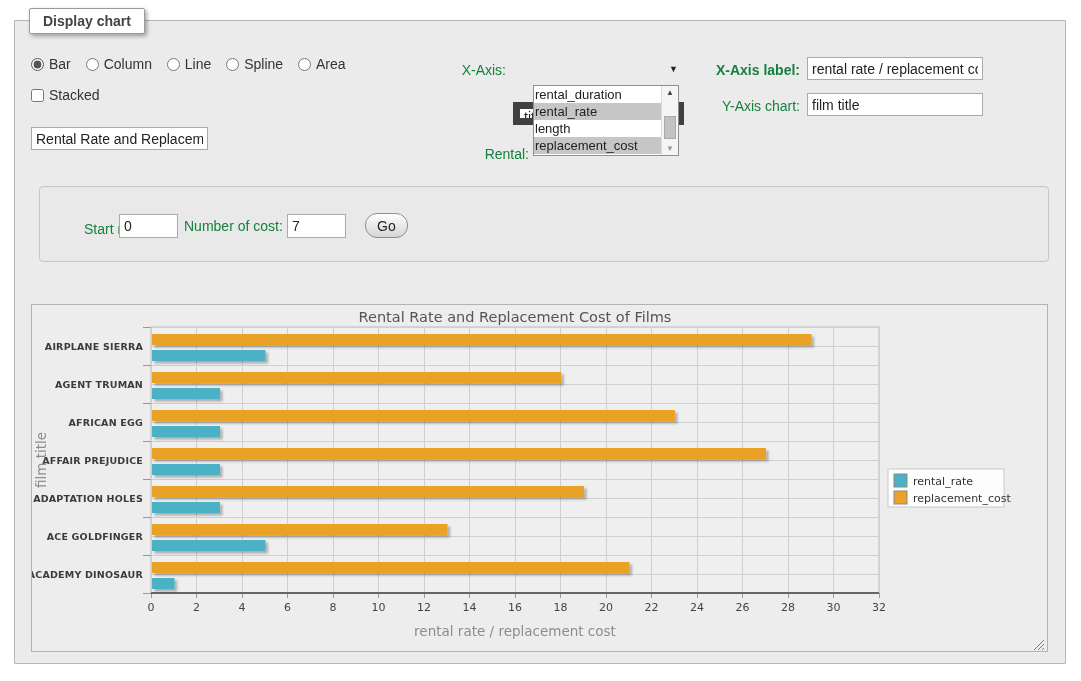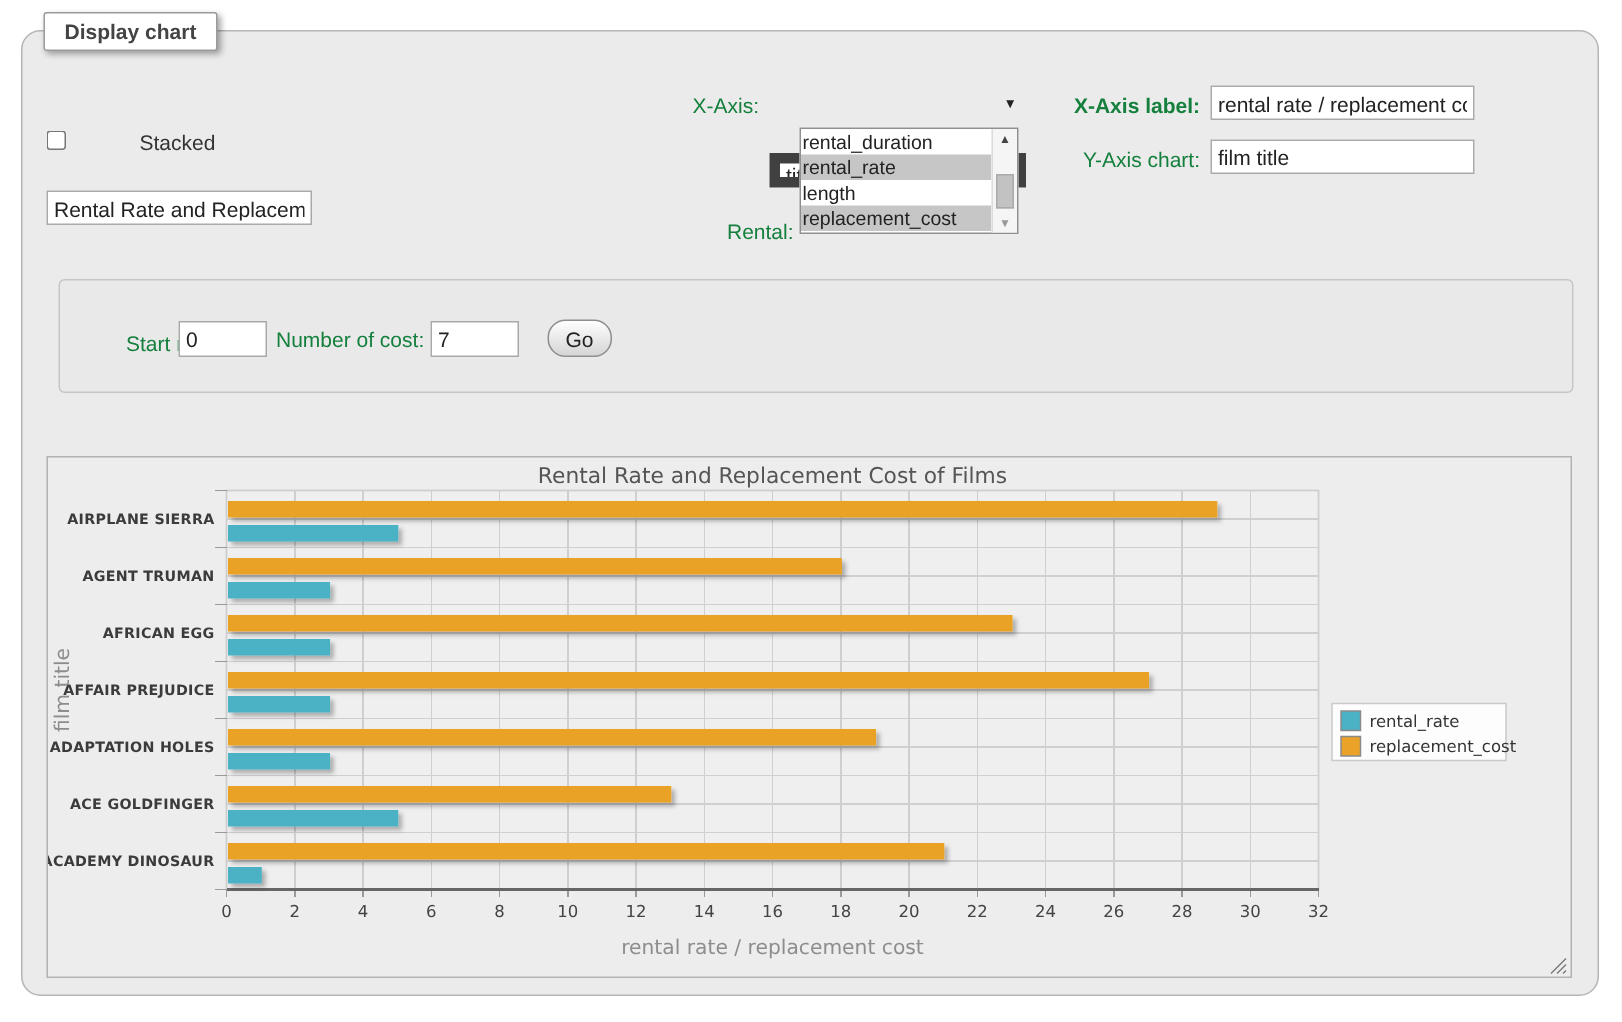--- a/index.html
+++ b/index.html
@@ -1,32 +1,32 @@
 <!DOCTYPE html>
 <html><head>
 <meta charset="utf-8">
 <style>
   * { box-sizing: border-box; }
   body { margin:0; background:#fff; font-family:"Liberation Sans", sans-serif; }
   .page { position:relative; width:1081px; height:681px; background:#fff; overflow:hidden; }
 
   .panel { position:absolute; left:14px; top:20px; width:1052px; height:644px;
-           background:#ebebeb; border:1px solid #b5b5b5; border-radius:13px; }
+           background:#ebebeb; border:1px solid #b5b5b5; border-radius:1px; }
   .panel-legend { position:absolute; left:14px; top:-13px; background:#fff;
            border:1px solid #9b9b9b; border-radius:2px; padding:4px 13px;
            font-weight:bold; font-size:14px; color:#444;
            box-shadow:2px 2px 4px rgba(0,0,0,0.35); z-index:5; }
 
   .lbl { position:absolute; font-size:14px; color:#15803d; white-space:nowrap; }
   .r { text-align:right; }
 
   .radio-row { position:absolute; left:16px; top:35px; font-size:14px; color:#333; }
   .radio-item { display:inline-flex; align-items:center; margin-right:11px; cursor:default; }
   .radio-item input, .chk-row input { width:13px; height:13px; margin:0 5px 0 0; accent-color:#555; }
-  .chk-row { position:absolute; left:16px; top:66px; font-size:14px; color:#333; display:flex; align-items:flex-start;gap:44px; }
+  .chk-row { position:absolute; left:16px; top:66px; font-size:14px; color:#333; display:flex; align-items:center; }
 
   input[type=text] { position:absolute; border:1px solid #a9a9a9; background:#fff;
            font-size:14px; color:#222; padding:2px 4px; font-family:"Liberation Sans",sans-serif; }
 
   .select-wrap { position:absolute; left:498px; top:37px; width:171px; height:23px; }
   .select-wrap select { width:100%; height:100%; border:7px solid #404040; background:#fff;
            font-size:14px; color:#222; padding:0 18px 0 4px; appearance:none; -webkit-appearance:none;
            font-family:"Liberation Sans",sans-serif; border-radius:0;margin-top:44px; }
   .select-arrow { position:absolute; right:6px; top:6px; font-size:9px; color:#222; pointer-events:none; }
 
@@ -51,20 +51,42 @@
            background:#ededed; border:1px solid #b2b2b2; }
   .resize-handle { position:absolute; right:2px; bottom:2px; width:12px; height:12px; cursor:se-resize; }
 </style>
 </head>
 <body>
 
 <div class="page">
   <div class="panel">
     <div class="panel-legend">Display chart</div>
 
+    <div class="radio-row">
+      <label class="radio-item">
+          <input type="radio" name="charttype" checked="" style="">
+          <span>Bar</span>
+        </label>
+      <label class="radio-item">
+          <input type="radio" name="charttype" style="">
+          <span>Column</span>
+        </label>
+      <label class="radio-item">
+          <input type="radio" name="charttype" style="">
+          <span>Line</span>
+        </label>
+      <label class="radio-item">
+          <input type="radio" name="charttype" style="">
+          <span>Spline</span>
+        </label>
+      <label class="radio-item">
+          <input type="radio" name="charttype" style="">
+          <span>Area</span>
+        </label>
+    </div>
 
     <label class="chk-row">
       <input type="checkbox" id="stacked-cb" style="">
       <span>Stacked</span>
     </label>
 
     <input type="text" style="left: 16px; top: 106px; width: 177px; height: 23px;" value="Rental Rate and Replacement Cost of Films">
 
     <div class="lbl r" style="left:411px; top:41px; width:80px;">X-Axis:</div>
     <div class="select-wrap">

